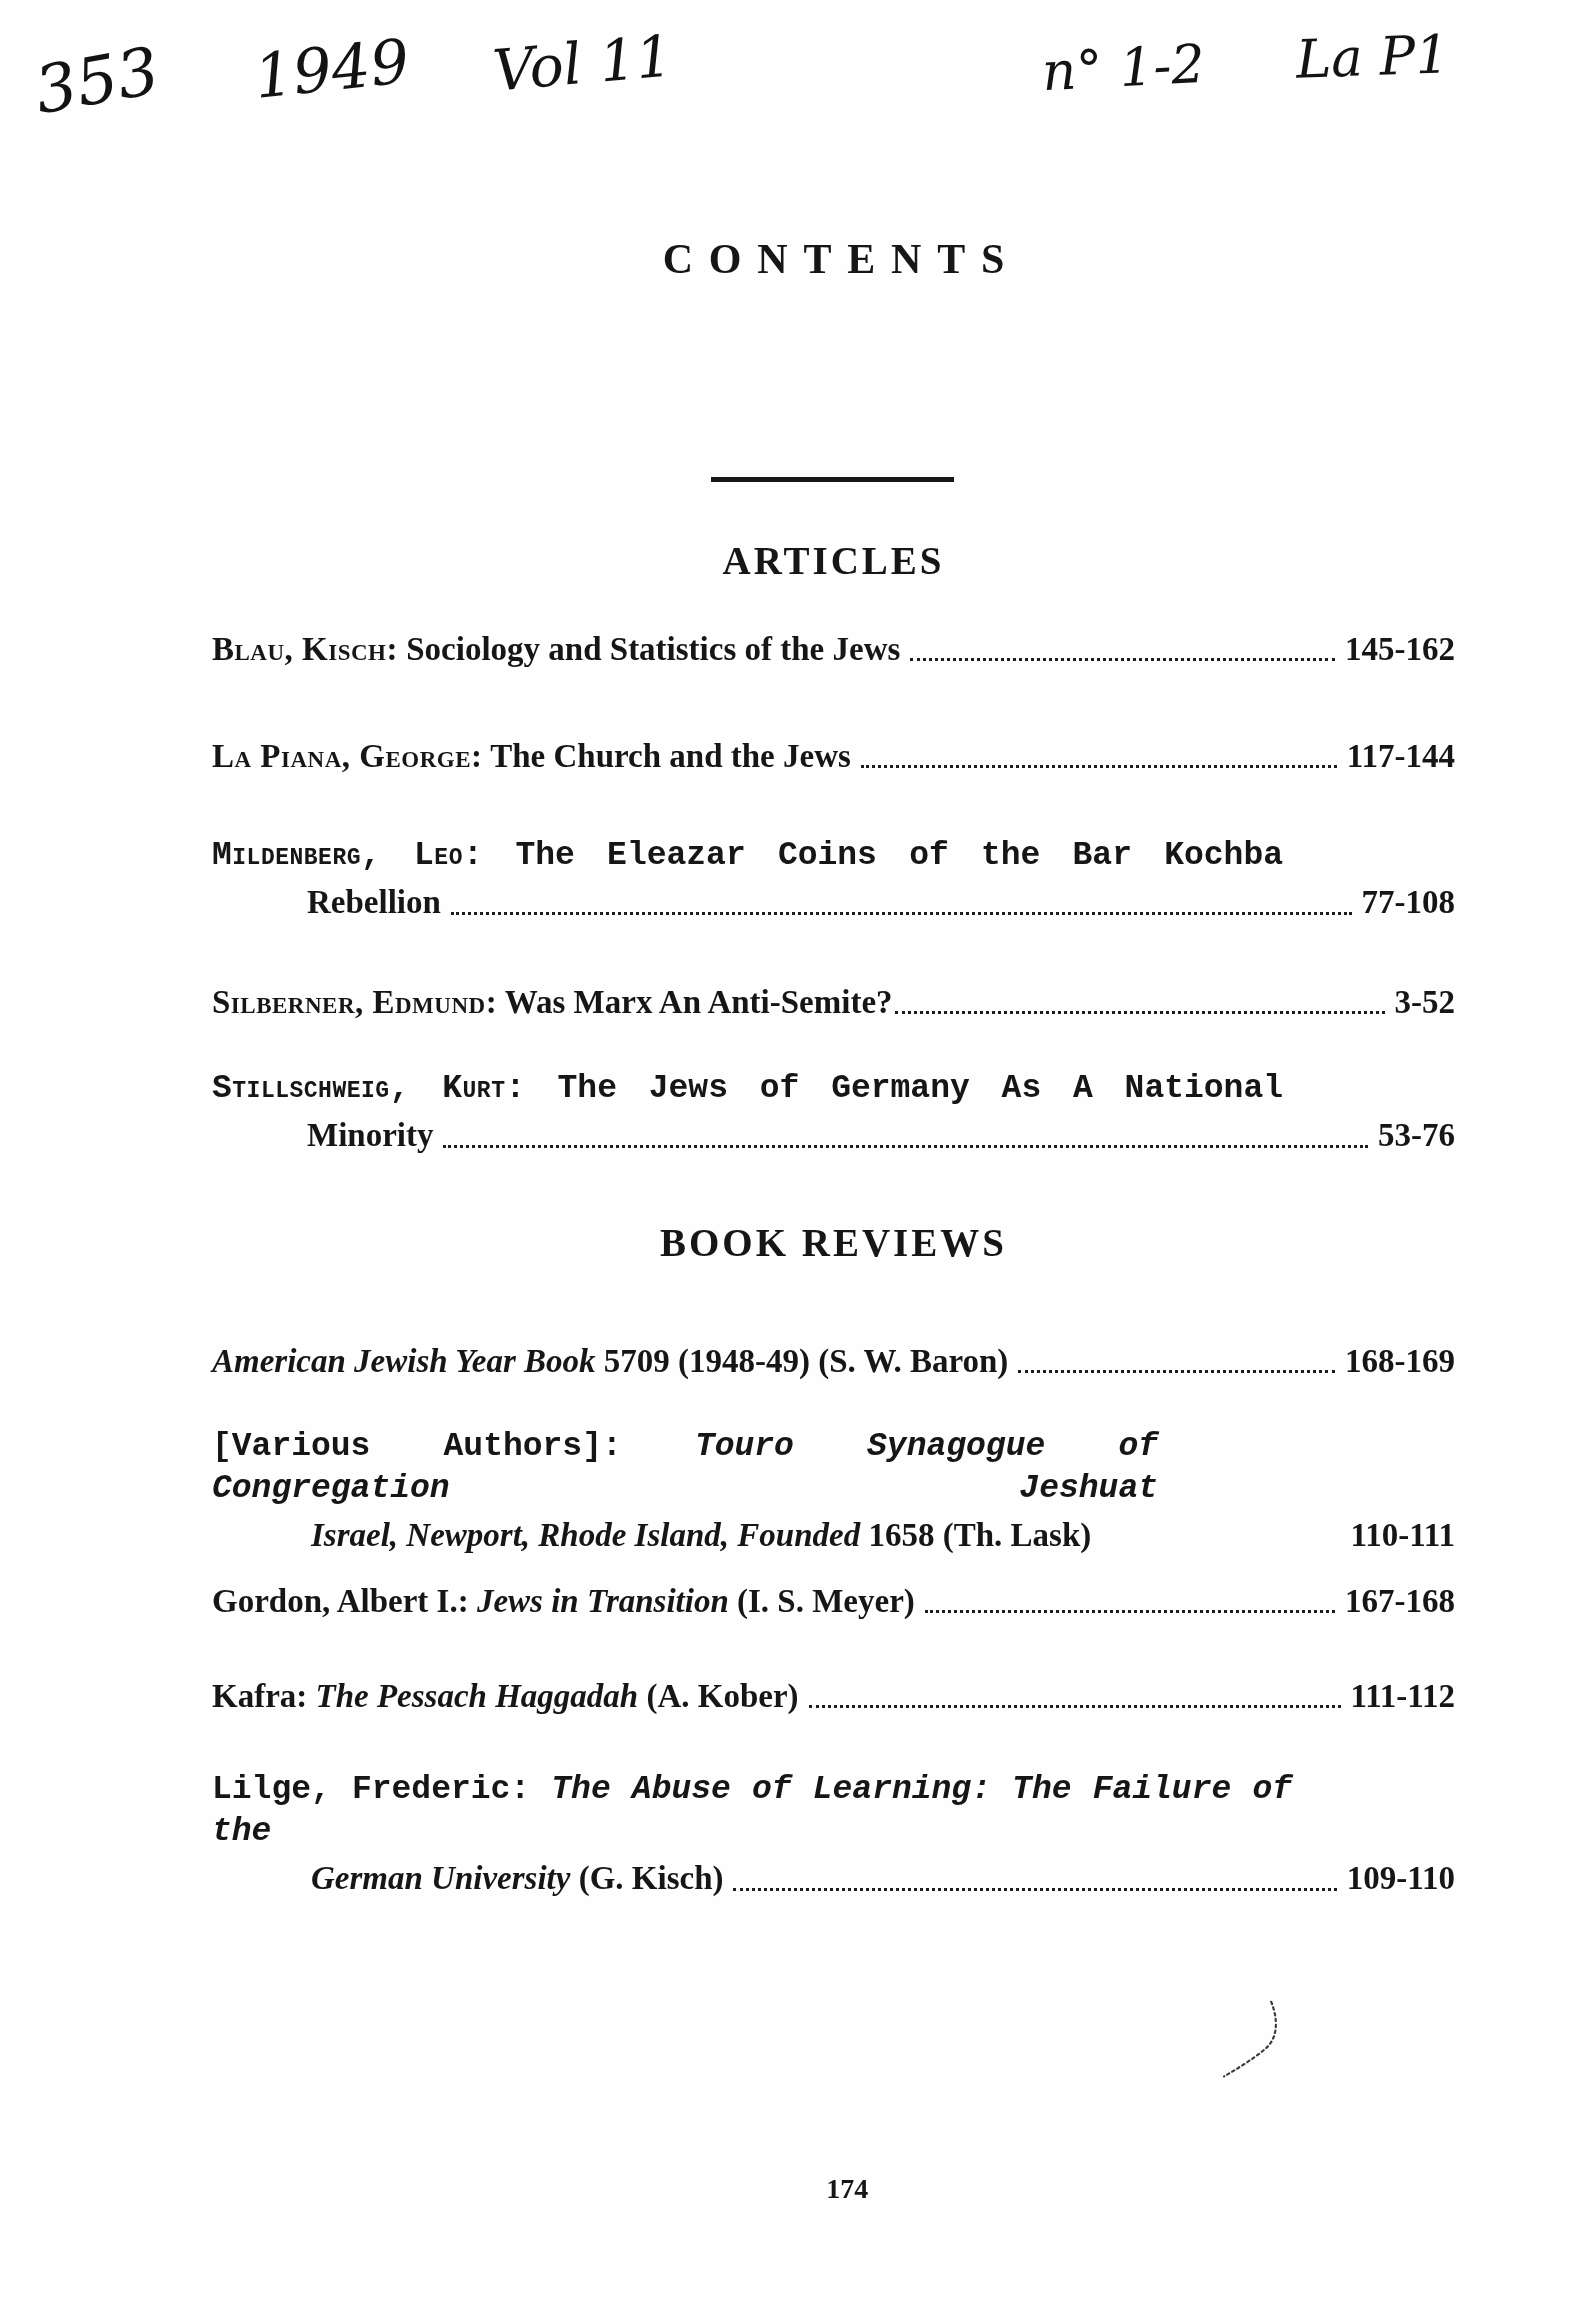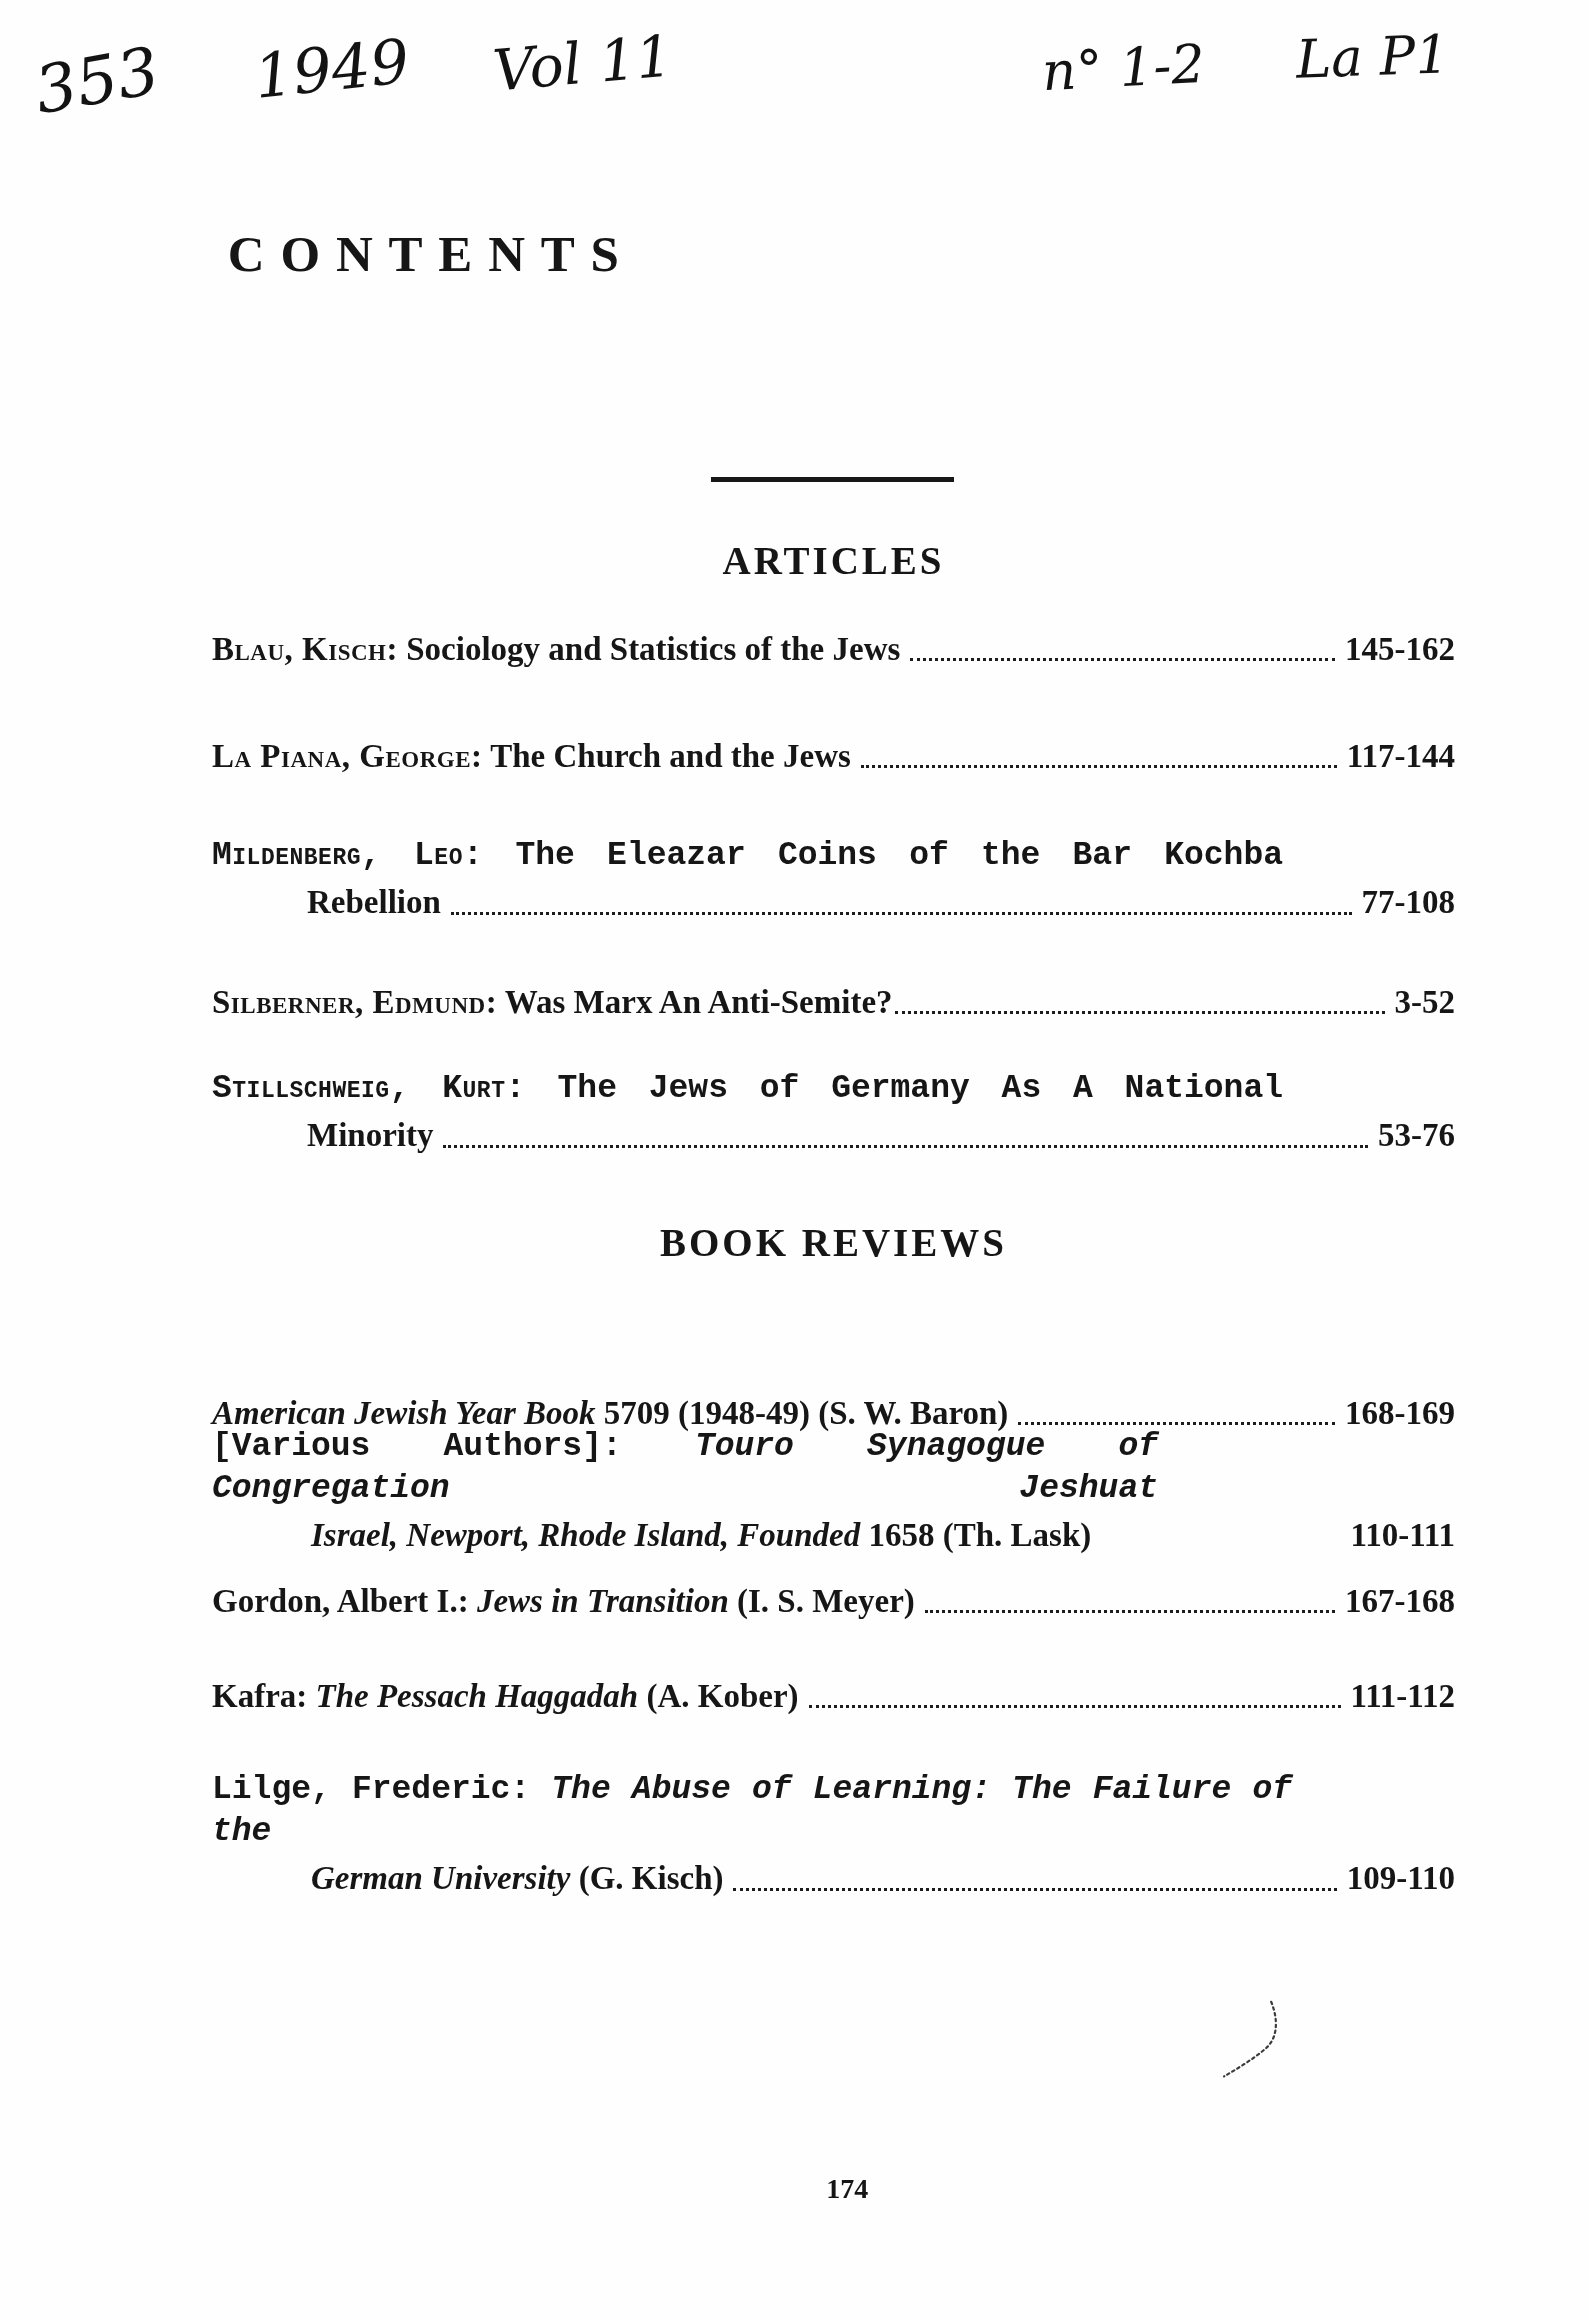--- a/index.html
+++ b/index.html
@@ -17,22 +17,22 @@
   .hand{
     position:absolute;
     font-family:"DejaVu Serif",serif;
     font-style:italic;
     font-weight:400;
     color:#131313;
     white-space:nowrap;
   }
   
   .contents-title{
-    position:absolute;left:212px;width:1243px;top:225px;
-    text-align:left;font-size:51px;font-weight:600;
+    position:absolute;left:212px;width:1243px;top:235px;
+    text-align:center;font-size:42px;font-weight:600;
     letter-spacing:15.8px;text-indent:15.8px;
   }
   .divider{
     position:absolute;left:711px;top:477px;width:243px;height:4.9px;
     background:#171717;
   }
   .section-heading{
     position:absolute;left:212px;width:1243px;
     text-align:center;font-size:39px;font-weight:600;
     letter-spacing:3px;
@@ -126,21 +126,21 @@
     </div>
     <div class="line2">
       <span>Minority</span>
       <span class="dots"></span>
       <span class="pages">53-76</span>
     </div>
   </div>
 
   <div class="section-heading" style="top:1220px;">BOOK REVIEWS</div>
 
-  <div class="row" style="top:1392px;">
+  <div class="row" style="top:1340px;">
     <div class="line1">
       <span style="white-space:nowrap;"><span class="it">American Jewish Year Book</span><span> 5709 (1948-49) (S. W. Baron)</span></span>
       <span class="dots"></span>
       <span class="pages">168-169</span>
     </div>
   </div>
 
   <div class="row" style="top:1426px;">
     <div class="just" style="width:946px;">
       <span>[Various Authors]: </span><span class="it">Touro Synagogue of Congregation Jeshuat</span>

